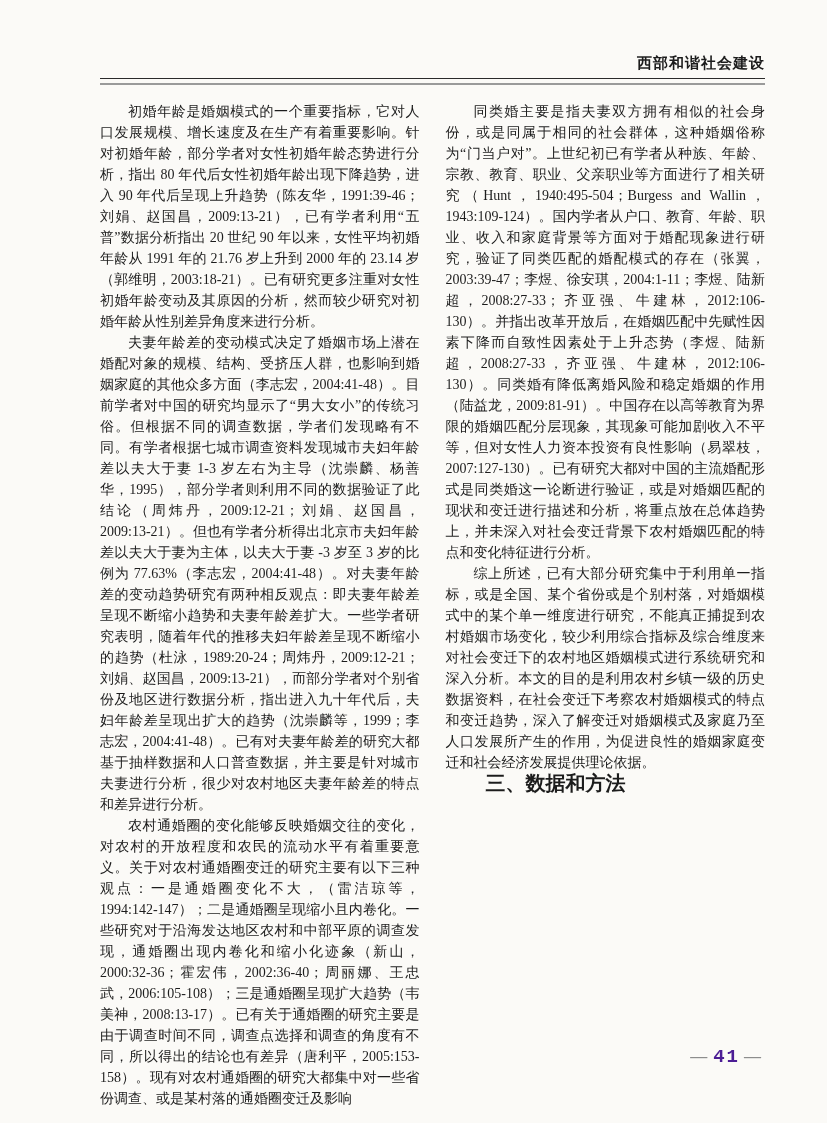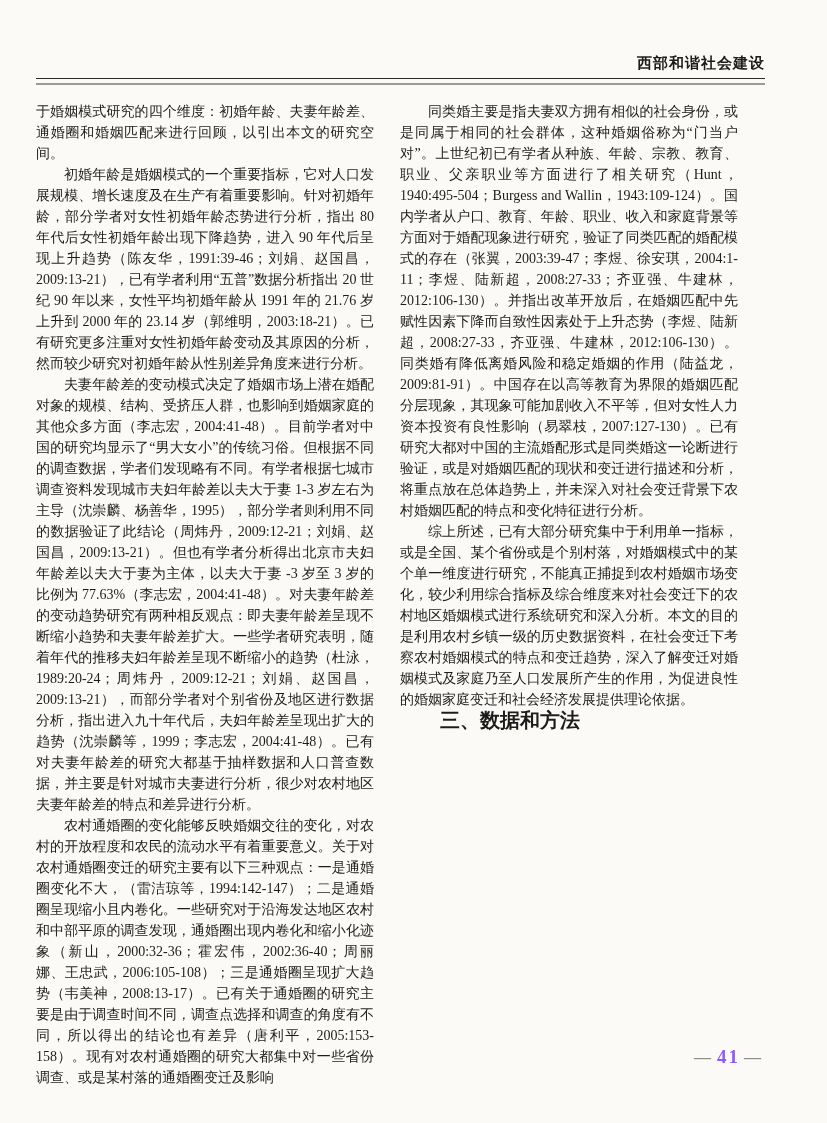--- a/index.html
+++ b/index.html
@@ -6,21 +6,21 @@
   body{
     width:827px;height:1123px;
     background:#e9e9e7;
     font-family:"Liberation Serif","DejaVu Serif",serif;
   }
   .page{
     position:relative;
     width:827px;height:1123px;
     background:#fbfaf7;
     box-sizing:border-box;
-    padding:54px 62px 0 36px;
+    padding:54px 62px 0 100px;
     color:#1c1c1c;
     overflow:hidden;
   }
   .running-head{
     text-align:right;
     font-family:"Liberation Sans","DejaVu Sans",sans-serif;
     font-weight:bold;
     font-size:15px;
     letter-spacing:1px;
     padding-bottom:5px;
@@ -55,39 +55,38 @@
   .page-footer{
     position:absolute;
     top:1046px;
     right:64px;
     font-size:17px;
     letter-spacing:2px;
   }
   .page-footer .dash{color:#8d8d8d;font-weight:bold;}
   .page-footer .num{
     font-weight:bold;
-    color:#8b5cf6;
+    color:#4c1d95;
     font-size:19px;
-    font-family:Liberation Serif, serif;
+    font-family:Liberation Mono, monospace;
     padding:0 4px;
   }
 </style>
 </head>
 <body>
 
 <div class="page">
 
   <div class="running-head">西部和谐社会建设</div>
   <div class="rule-thin"></div>
   <div class="rule-thick"></div>
 
   <div class="columns">
 
     <div class="col">
-      <p>于婚姻模式研究的四个维度：初婚年龄、夫妻年龄差、通婚圈和婚姻匹配来进行回顾，以引出本文的研究空间。</p>
       <p class="indent">初婚年龄是婚姻模式的一个重要指标，它对人口发展规模、增长速度及在生产有着重要影响。针对初婚年龄，部分学者对女性初婚年龄态势进行分析，指出 80 年代后女性初婚年龄出现下降趋势，进入 90 年代后呈现上升趋势（陈友华，1991:39-46；刘娟、赵国昌，2009:13-21），已有学者利用“五普”数据分析指出 20 世纪 90 年以来，女性平均初婚年龄从 1991 年的 21.76 岁上升到 2000 年的 23.14 岁（郭维明，2003:18-21）。已有研究更多注重对女性初婚年龄变动及其原因的分析，然而较少研究对初婚年龄从性别差异角度来进行分析。</p>
       <p class="indent">夫妻年龄差的变动模式决定了婚姻市场上潜在婚配对象的规模、结构、受挤压人群，也影响到婚姻家庭的其他众多方面（李志宏，2004:41-48）。目前学者对中国的研究均显示了“男大女小”的传统习俗。但根据不同的调查数据，学者们发现略有不同。有学者根据七城市调查资料发现城市夫妇年龄差以夫大于妻 1-3 岁左右为主导（沈崇麟、杨善华，1995），部分学者则利用不同的数据验证了此结论（周炜丹，2009:12-21；刘娟、赵国昌，2009:13-21）。但也有学者分析得出北京市夫妇年龄差以夫大于妻为主体，以夫大于妻 -3 岁至 3 岁的比例为 77.63%（李志宏，2004:41-48）。对夫妻年龄差的变动趋势研究有两种相反观点：即夫妻年龄差呈现不断缩小趋势和夫妻年龄差扩大。一些学者研究表明，随着年代的推移夫妇年龄差呈现不断缩小的趋势（杜泳，1989:20-24；周炜丹，2009:12-21；刘娟、赵国昌，2009:13-21），而部分学者对个别省份及地区进行数据分析，指出进入九十年代后，夫妇年龄差呈现出扩大的趋势（沈崇麟等，1999；李志宏，2004:41-48）。已有对夫妻年龄差的研究大都基于抽样数据和人口普查数据，并主要是针对城市夫妻进行分析，很少对农村地区夫妻年龄差的特点和差异进行分析。</p>
       <p class="indent">农村通婚圈的变化能够反映婚姻交往的变化，对农村的开放程度和农民的流动水平有着重要意义。关于对农村通婚圈变迁的研究主要有以下三种观点：一是通婚圈变化不大，（雷洁琼等，1994:142-147）；二是通婚圈呈现缩小且内卷化。一些研究对于沿海发达地区农村和中部平原的调查发现，通婚圈出现内卷化和缩小化迹象（新山，2000:32-36；霍宏伟，2002:36-40；周丽娜、王忠武，2006:105-108）；三是通婚圈呈现扩大趋势（韦美神，2008:13-17）。已有关于通婚圈的研究主要是由于调查时间不同，调查点选择和调查的角度有不同，所以得出的结论也有差异（唐利平，2005:153-158）。现有对农村通婚圈的研究大都集中对一些省份调查、或是某村落的通婚圈变迁及影响</p>
     </div>
 
     <div class="col">
       <p class="indent">同类婚主要是指夫妻双方拥有相似的社会身份，或是同属于相同的社会群体，这种婚姻俗称为“门当户对”。上世纪初已有学者从种族、年龄、宗教、教育、职业、父亲职业等方面进行了相关研究（Hunt，1940:495-504；Burgess and Wallin，1943:109-124）。国内学者从户口、教育、年龄、职业、收入和家庭背景等方面对于婚配现象进行研究，验证了同类匹配的婚配模式的存在（张翼，2003:39-47；李煜、徐安琪，2004:1-11；李煜、陆新超，2008:27-33；齐亚强、牛建林，2012:106-130）。并指出改革开放后，在婚姻匹配中先赋性因素下降而自致性因素处于上升态势（李煜、陆新超，2008:27-33，齐亚强、牛建林，2012:106-130）。同类婚有降低离婚风险和稳定婚姻的作用（陆益龙，2009:81-91）。中国存在以高等教育为界限的婚姻匹配分层现象，其现象可能加剧收入不平等，但对女性人力资本投资有良性影响（易翠枝，2007:127-130）。已有研究大都对中国的主流婚配形式是同类婚这一论断进行验证，或是对婚姻匹配的现状和变迁进行描述和分析，将重点放在总体趋势上，并未深入对社会变迁背景下农村婚姻匹配的特点和变化特征进行分析。</p>
       <p class="indent">综上所述，已有大部分研究集中于利用单一指标，或是全国、某个省份或是个别村落，对婚姻模式中的某个单一维度进行研究，不能真正捕捉到农村婚姻市场变化，较少利用综合指标及综合维度来对社会变迁下的农村地区婚姻模式进行系统研究和深入分析。本文的目的是利用农村乡镇一级的历史数据资料，在社会变迁下考察农村婚姻模式的特点和变迁趋势，深入了解变迁对婚姻模式及家庭乃至人口发展所产生的作用，为促进良性的婚姻家庭变迁和社会经济发展提供理论依据。</p>
       <p class="sec-heading">三、数据和方法</p>
     </div>

